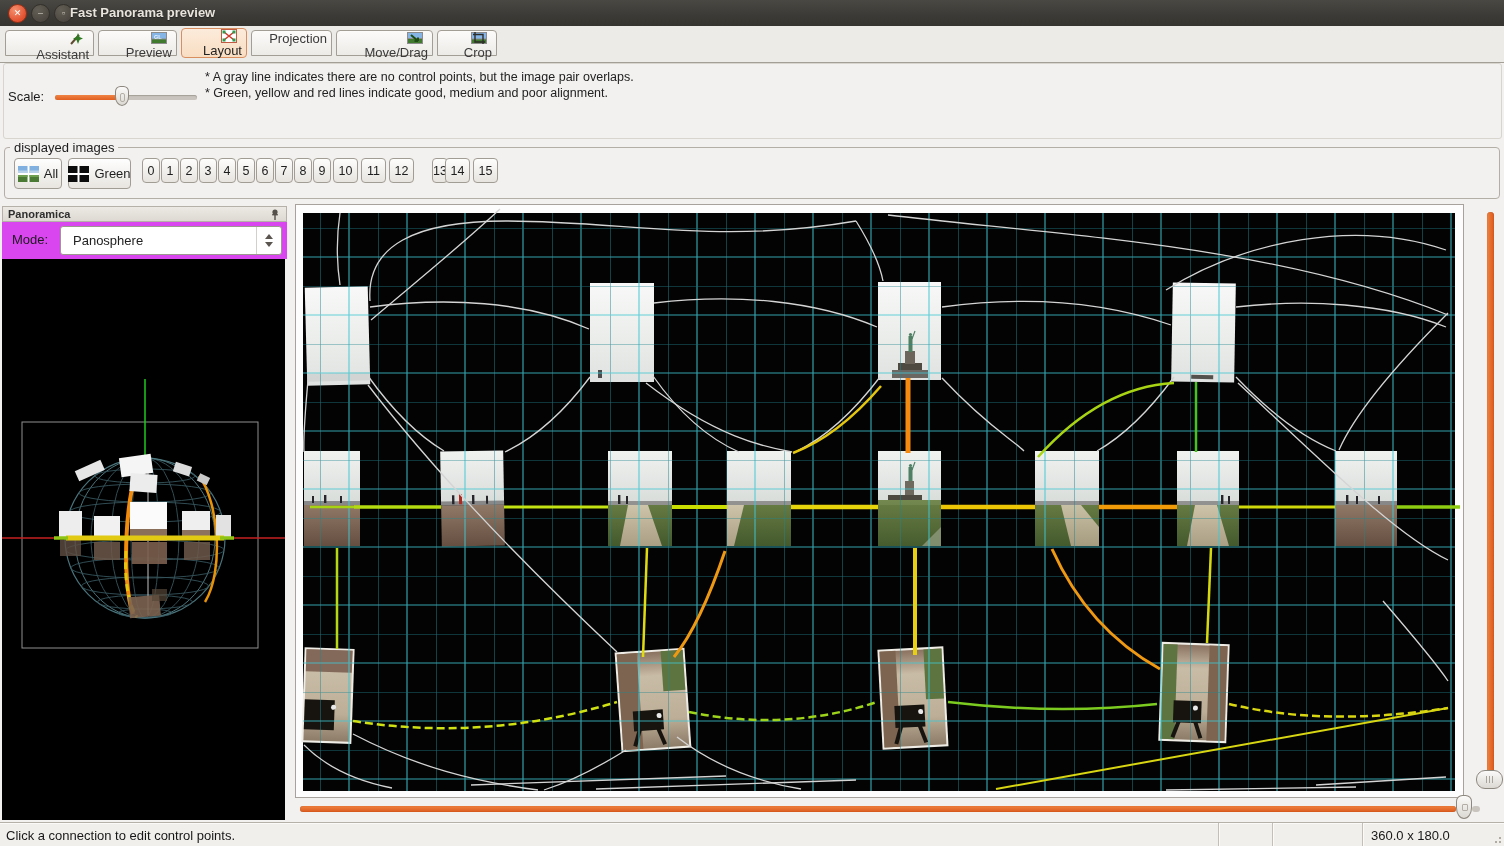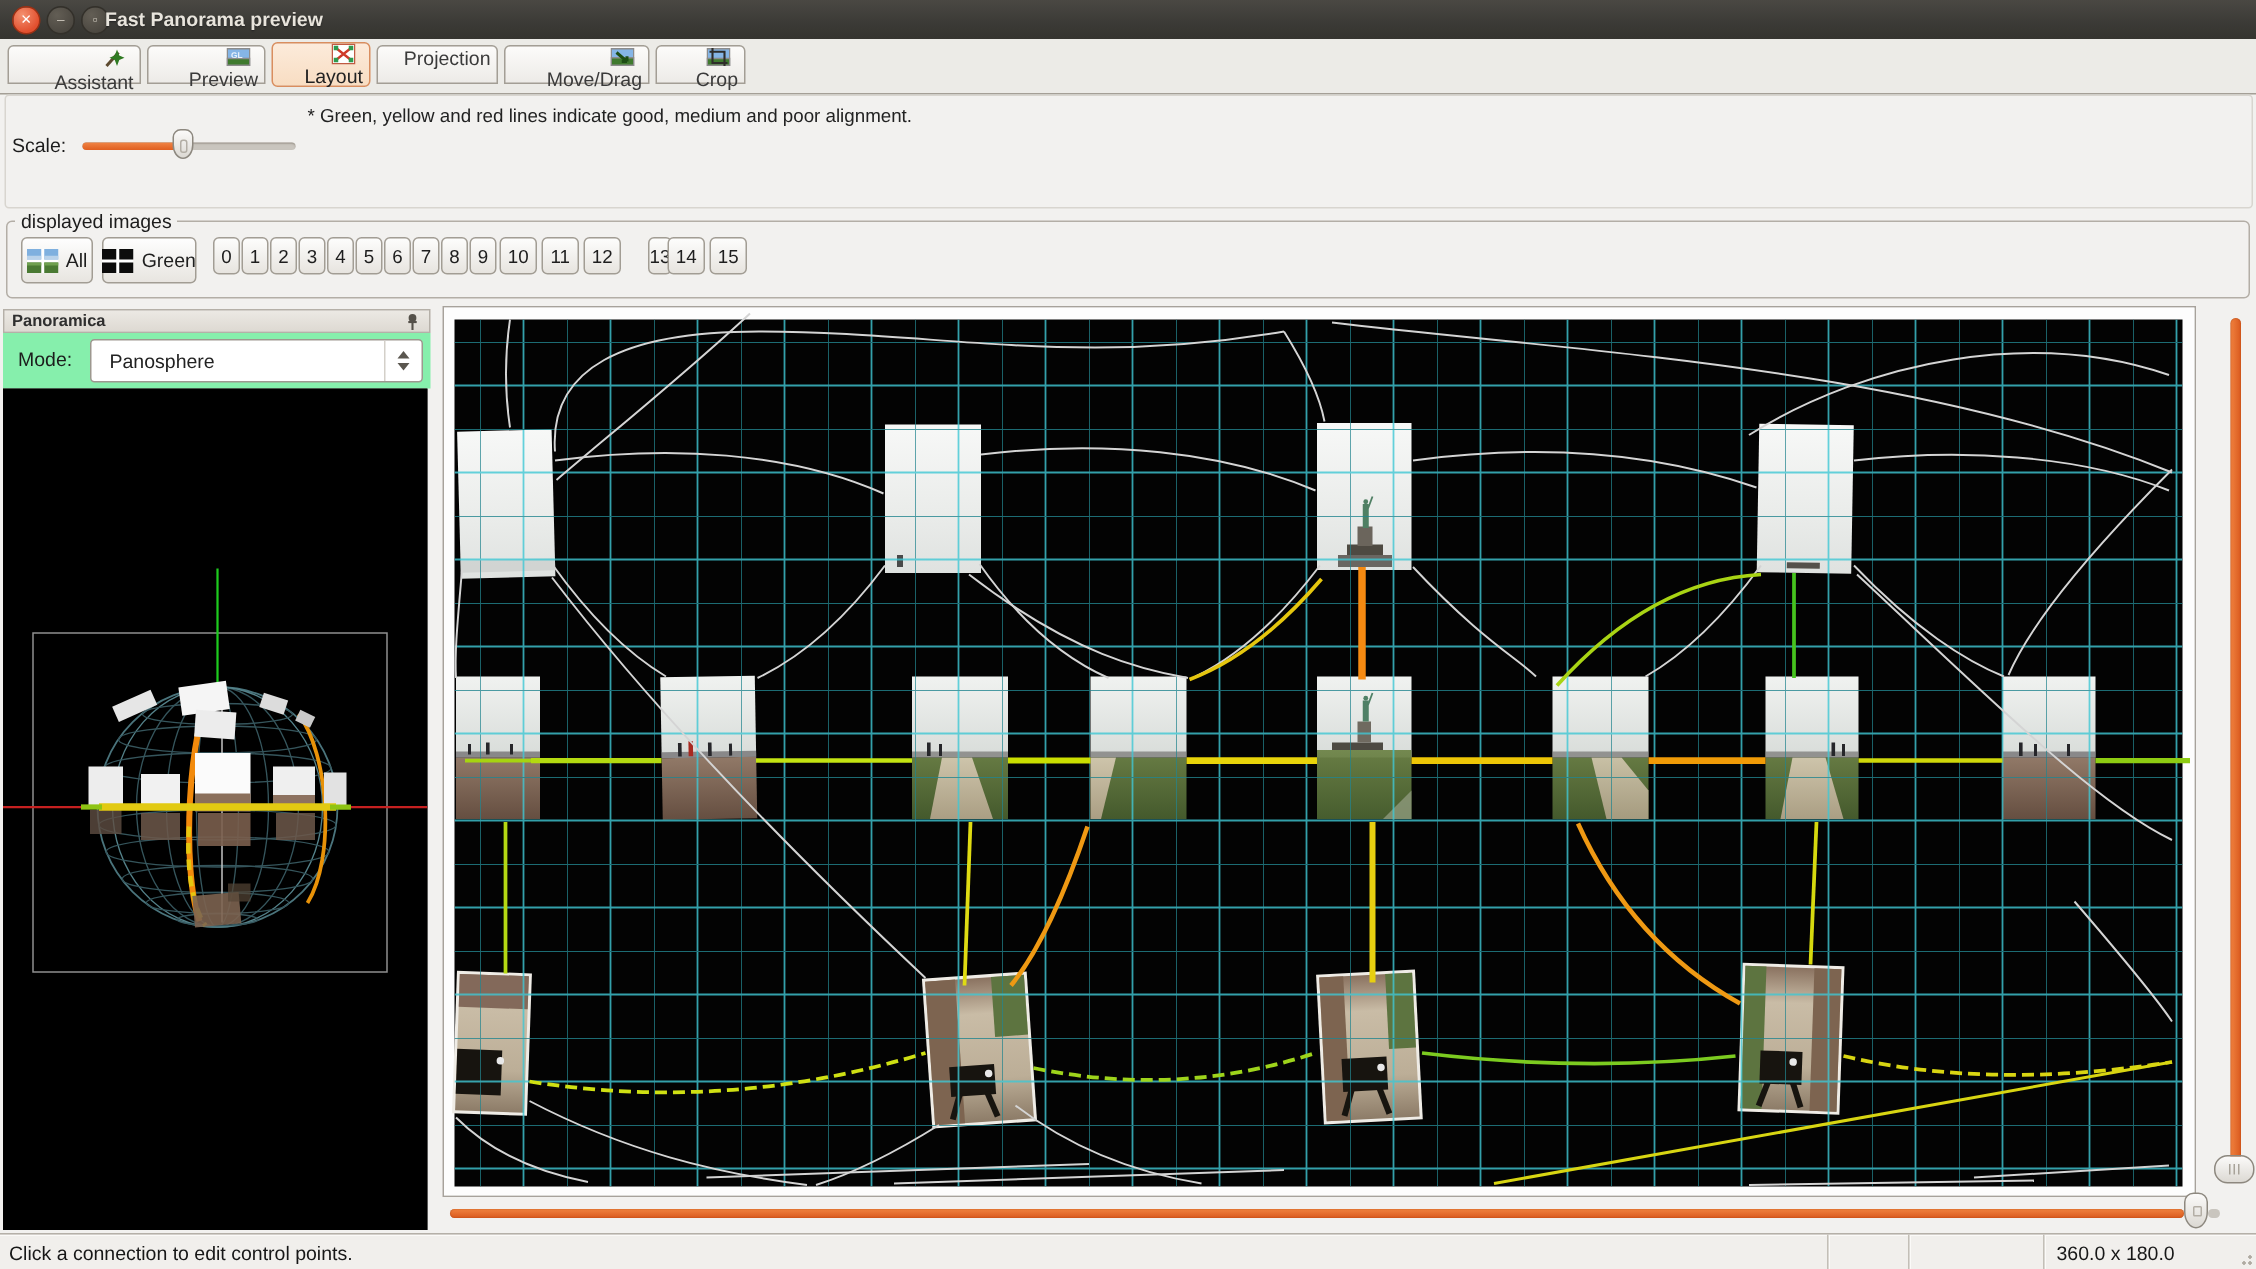--- a/index.html
+++ b/index.html
@@ -56,21 +56,21 @@
   .btn .bicon{margin-right:5px;display:inline-flex;}
   .numbtn{position:absolute;top:158px;height:25px;display:flex;align-items:center;justify-content:center;
     background:linear-gradient(#fdfdfc,#e7e4df);border:1px solid #a29d94;border-radius:4px;
     font-size:12.5px;color:#1e1e1e;cursor:pointer;box-sizing:border-box;}
 
   
   .dockhead{position:absolute;left:2px;top:206px;width:285px;height:16px;
     background:linear-gradient(#ece9e4,#ddd9d2);border:1px solid #b5b0a8;box-sizing:border-box;
     font-size:11px;font-weight:bold;color:#2f2f2f;display:flex;align-items:center;padding-left:5px;}
   .pin{position:absolute;right:5px;top:1px;width:12px;height:12px;cursor:pointer;}
-  .moderow{position:absolute;left:2px;top:222px;width:285px;height:37px;background:#86efac;}
+  .moderow{position:absolute;left:2px;top:222px;width:285px;height:37px;background:#d946ef;}
   .modelabel{position:absolute;left:10px;top:10px;font-size:13px;color:#1c1c1c;}
   .combo{position:absolute;left:58px;top:4px;width:222px;height:29px;background:#fff;
     border:1px solid #9d988f;border-radius:3px;box-sizing:border-box;cursor:pointer;}
   .combo .val{position:absolute;left:12px;top:6px;font-size:13px;color:#222;}
   .combo .spin{position:absolute;right:0;top:0;width:24px;height:27px;border-left:1px solid #d4d0c9;
     display:flex;flex-direction:column;align-items:center;justify-content:center;gap:3px;}
   .arrow-up{width:0;height:0;border-left:4px solid transparent;border-right:4px solid transparent;
     border-bottom:5px solid #5a564f;}
   .arrow-down{width:0;height:0;border-left:4px solid transparent;border-right:4px solid transparent;
     border-top:5px solid #5a564f;}
@@ -186,20 +186,21 @@
         <span>Crop</span>
     </div>
   </div>
 
   <div class="toppanel"></div>
   <div class="scalelabel">Scale:</div>
   <div class="slider-groove"></div>
   <div class="slider-fill"></div>
   <div class="slider-handle"></div>
   <div class="helptext">
+    <div>* A gray line indicates there are no control points, but the image pair overlaps.</div>
     <div>* Green, yellow and red lines indicate good, medium and poor alignment.</div>
   </div>
 
   <div class="groupbox"></div>
   <div class="grouplabel">displayed images</div>
   <div class="btn" style="left:14px;top:158px;width:48px;height:31px;">
     <span class="bicon">
       <svg width="21" height="16">
           <rect width="21" height="16" fill="#fff"></rect>
           <rect x="0" y="0" width="9.5" height="7" fill="#7fb0df"></rect>

